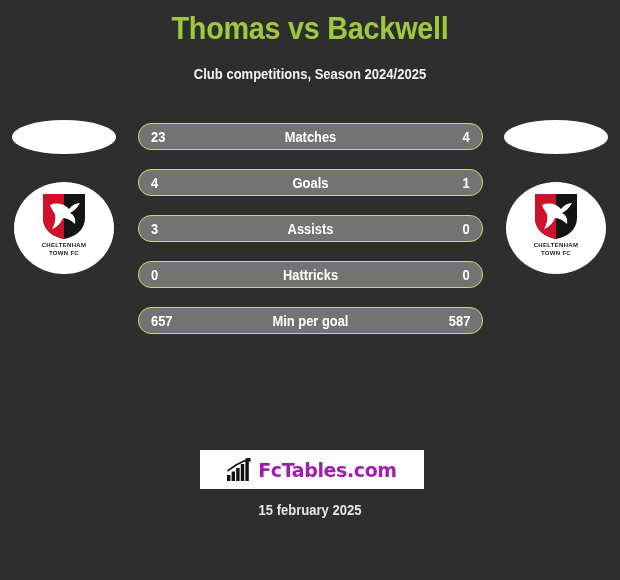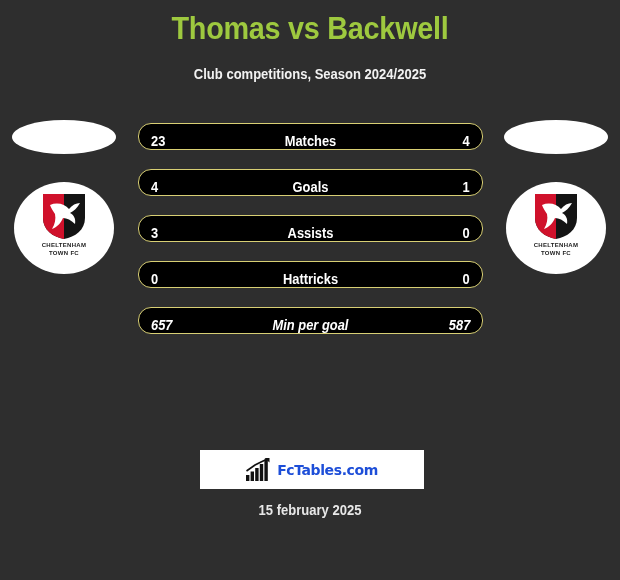--- a/index.html
+++ b/index.html
@@ -91,31 +91,31 @@
     position: absolute;
     left: 138px;
     top: 123px;
     width: 345px;
   }
 
   .stat-row {
     position: relative;
     height: 27px;
     margin-bottom: 19px;
-    background: #000000;
+    background: #737373;
     border: 1px solid #d8cf74;
     border-radius: 13px;
     display: flex;
-    align-items: flex-end;
+    align-items: center;
     color: #ffffff;
     font-weight: bold;
     font-size: 14px;
   }
 
-  .stat-row:last-child { margin-bottom: 0; font-style: italic; }
+  .stat-row:last-child { margin-bottom: 0; }
 
   .stat-home {
     position: absolute;
     left: 12px;
     transform: scaleX(0.92);
     transform-origin: left center;
     white-space: nowrap;
   }
 
   .stat-label {
@@ -144,23 +144,23 @@
     display: flex;
     align-items: center;
     justify-content: center;
     gap: 6px;
   }
 
   .logo-icon { width: 25px; height: 23px; display: block; }
 
   .logo-text {
     font-family: "DejaVu Sans", sans-serif;
-    font-size: 14px;
-    font-weight: bold;
-    color: #1d4ed8;
+    font-size: 19px;
+    font-weight: bold;
+    color: #a21caf;
     letter-spacing: -0.4px;
   }
 
   .date {
     position: absolute;
     top: 502px;
     left: 0;
     width: 620px;
     text-align: center;
     color: #e8e8e8;

